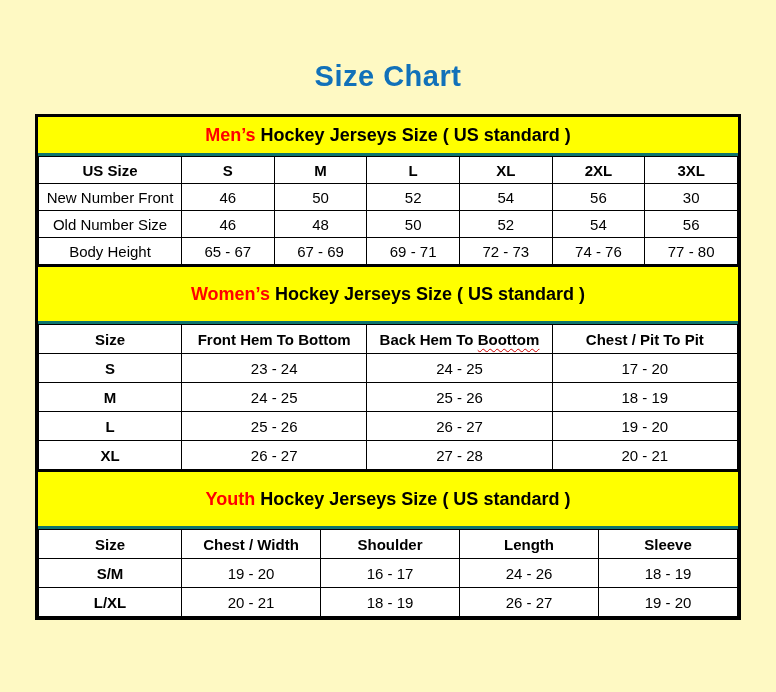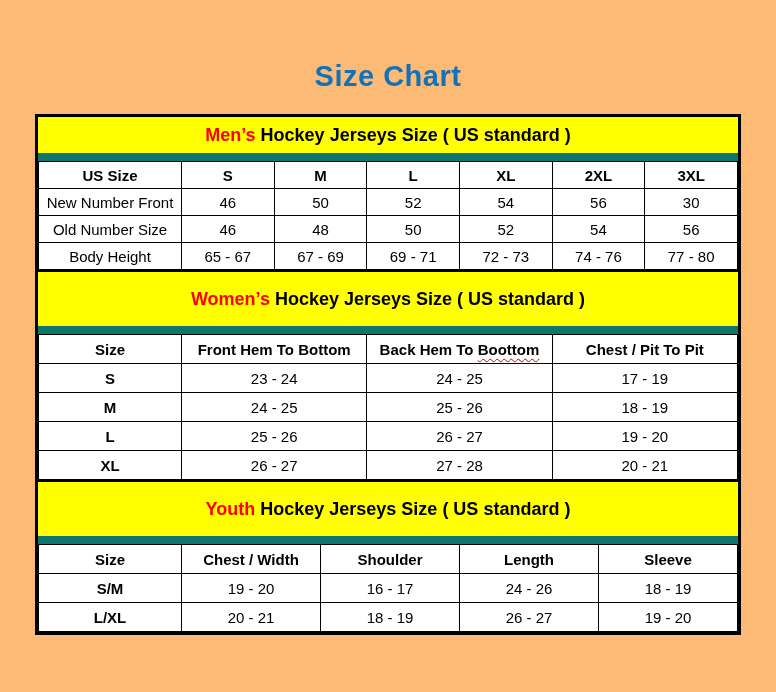--- a/index.html
+++ b/index.html
@@ -11,21 +11,21 @@
     width: 776px;
     height: 692px;
     font-family: "Liberation Sans", sans-serif;
     color: #000000;
     overflow: hidden;
   }
   .page {
     width: 776px;
     height: 692px;
     position: relative;
-    background: #fdba74;
+    background: #fef9c3;
   }
   .page-title {
     margin: 0;
     padding: 60px 0 21px 0;
     text-align: center;
     font-size: 29px;
     font-weight: 700;
     color: #1171b9;
     letter-spacing: 0.5px;
   }
@@ -35,21 +35,21 @@
     border: 3px solid #000000;
     background: #ffffff;
   }
   .sec { width: 100%; }
   .band {
     background: #ffff00;
     text-align: center;
     font-weight: 700;
     font-size: 18px;
     line-height: 20px;
-    border-bottom: 8px solid #0f766e;
+    border-bottom: 3px solid #0f766e;
     padding: 8px 0;
   }
   .sec + .sec .band {
     border-top: 2px solid #000000;
     padding: 17px 0;
   }
   .sec-youth .band { padding: 4px 0; }
   .band .hl { color: #ff0000; }
   table {
     width: 100%;
@@ -158,21 +158,21 @@
               <th>Front Hem To Bottom</th>
               <th>Back Hem To <span class="squiggle">Boottom</span></th>
               <th>Chest / Pit To Pit</th>
             </tr>
           </thead>
           <tbody>
             <tr>
               <td>S</td>
               <td>23 - 24</td>
               <td>24 - 25</td>
-              <td>17 - 19</td>
+              <td>17 - 20</td>
             </tr>
             <tr>
               <td>M</td>
               <td>24 - 25</td>
               <td>25 - 26</td>
               <td>18 - 19</td>
             </tr>
             <tr>
               <td>L</td>
               <td>25 - 26</td>

